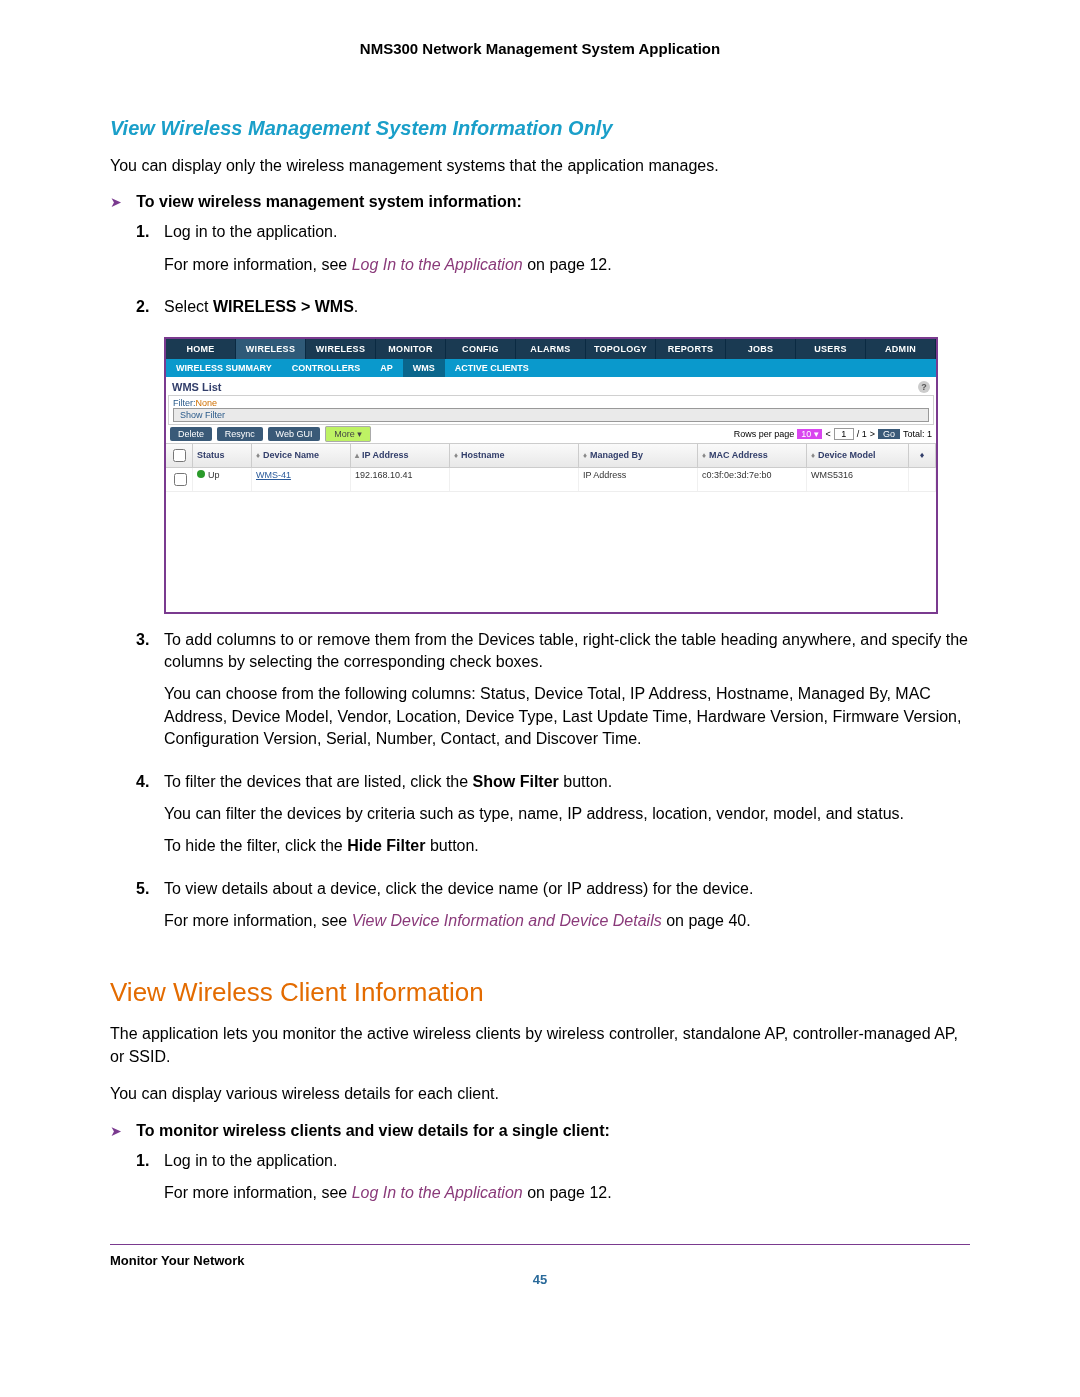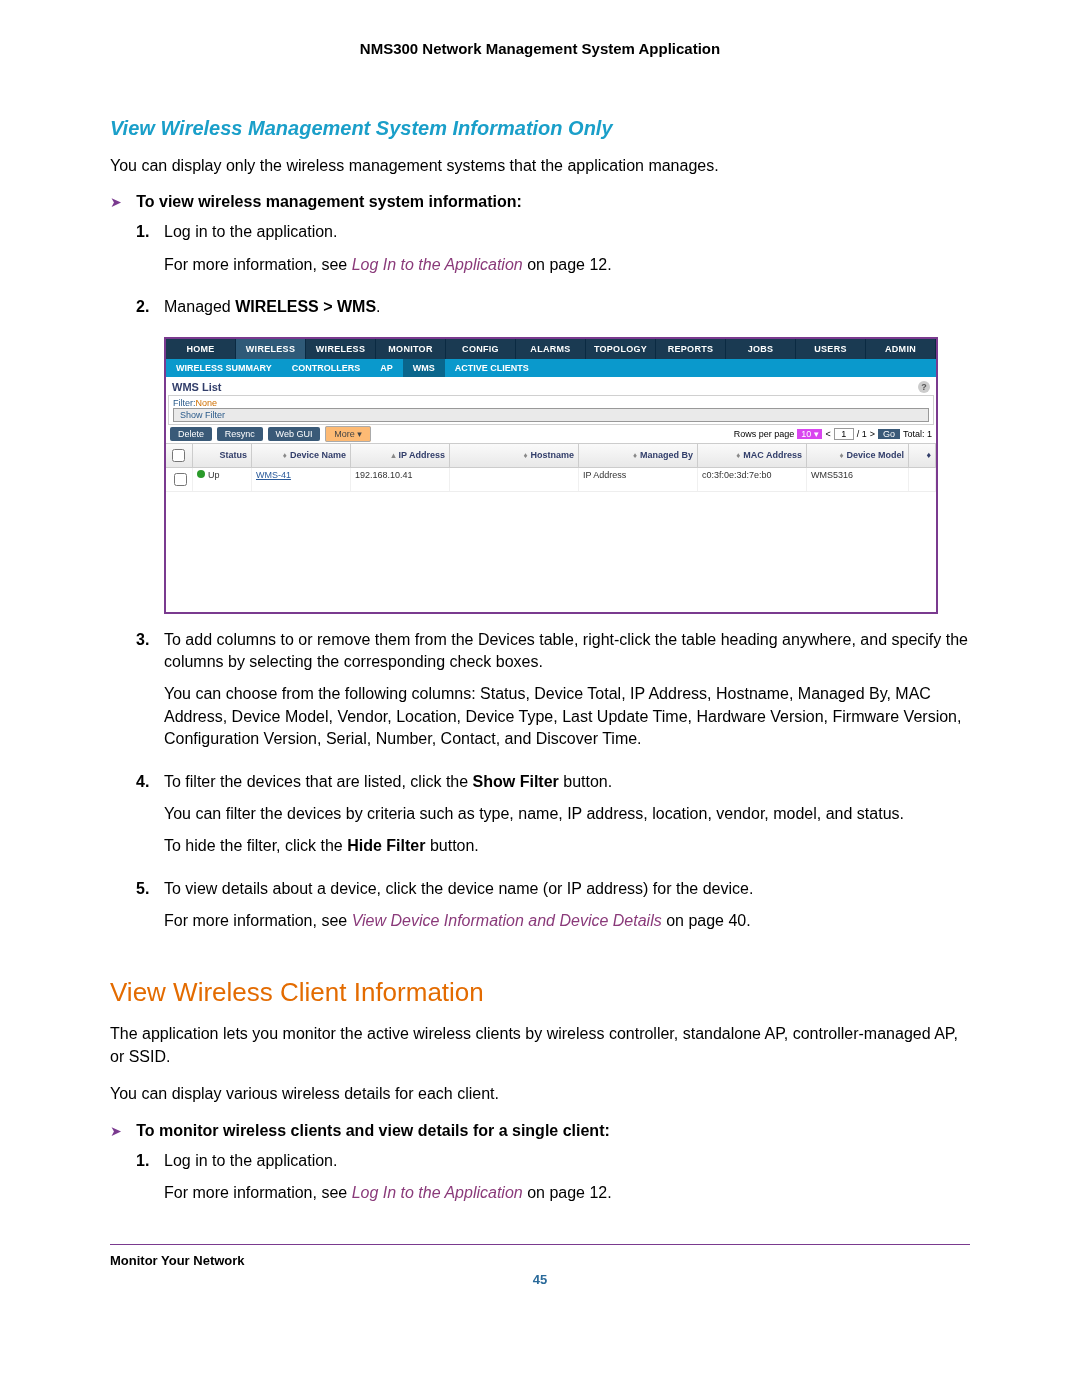--- a/index.html
+++ b/index.html
@@ -151,21 +151,21 @@
     align-items: center;
   }
   .tbtn {
     background: #3a5a78;
     color: #fff;
     font-size: 9px;
     padding: 2px 8px;
     margin-right: 2px;
     border-radius: 2px;
   }
-  .tbtn.more { background: #fdba74; color: #444; border: 1px solid #aaa; }
+  .tbtn.more { background: #bef264; color: #444; border: 1px solid #aaa; }
   .pager {
     font-size: 9px;
     display: flex;
     align-items: center;
     gap: 3px;
   }
   .pager-sel {
     background: #d946ef;
     color: #fff;
     padding: 0 4px;
@@ -183,21 +183,21 @@
     background: linear-gradient(#fafafa,#e8e8e8);
     border-top: 1px solid #ccc;
     border-bottom: 1px solid #ccc;
   }
   .shot-table-head > div {
     border-right: 1px solid #ccc;
     padding: 2px 4px;
     font-size: 9px;
     color: #323e6a;
     font-weight: bold;
-    display:flex; align-items:center; gap:3px;justify-content:flex-end;
+    display:flex; align-items:center; gap:3px;
   }
   .sorticon { color:#888; font-size:8px; }
   .col-chk { width: 18px; justify-content: center; }
   .col-status { width: 50px; }
   .col-name { width: 90px; }
   .col-ip { width: 90px; }
   .col-host { width: 120px; }
   .col-mgd { width: 110px; }
   .col-mac { width: 100px; }
   .col-model { width: 90px; flex:1; }
@@ -259,21 +259,21 @@
       <p>
         <span>For more information, see </span><span class="link">Log In to the Application</span><span> on page 12.</span>
       </p>
     </div>
   </div>
 
   <div class="step-row">
     <div class="step-num">2.</div>
     <div class="step-content">
       <p>
-        <span>Managed </span><span class="bold">WIRELESS &gt; WMS</span><span>.</span>
+        <span>Select </span><span class="bold">WIRELESS &gt; WMS</span><span>.</span>
       </p>
     </div>
   </div>
 
   <div class="shot">
     <div class="shot-nav">
       <div class="shot-nav-tab">HOME</div>
       <div class="shot-nav-tab active">WIRELESS</div>
       <div class="shot-nav-tab">WIRELESS</div>
       <div class="shot-nav-tab">MONITOR</div>

